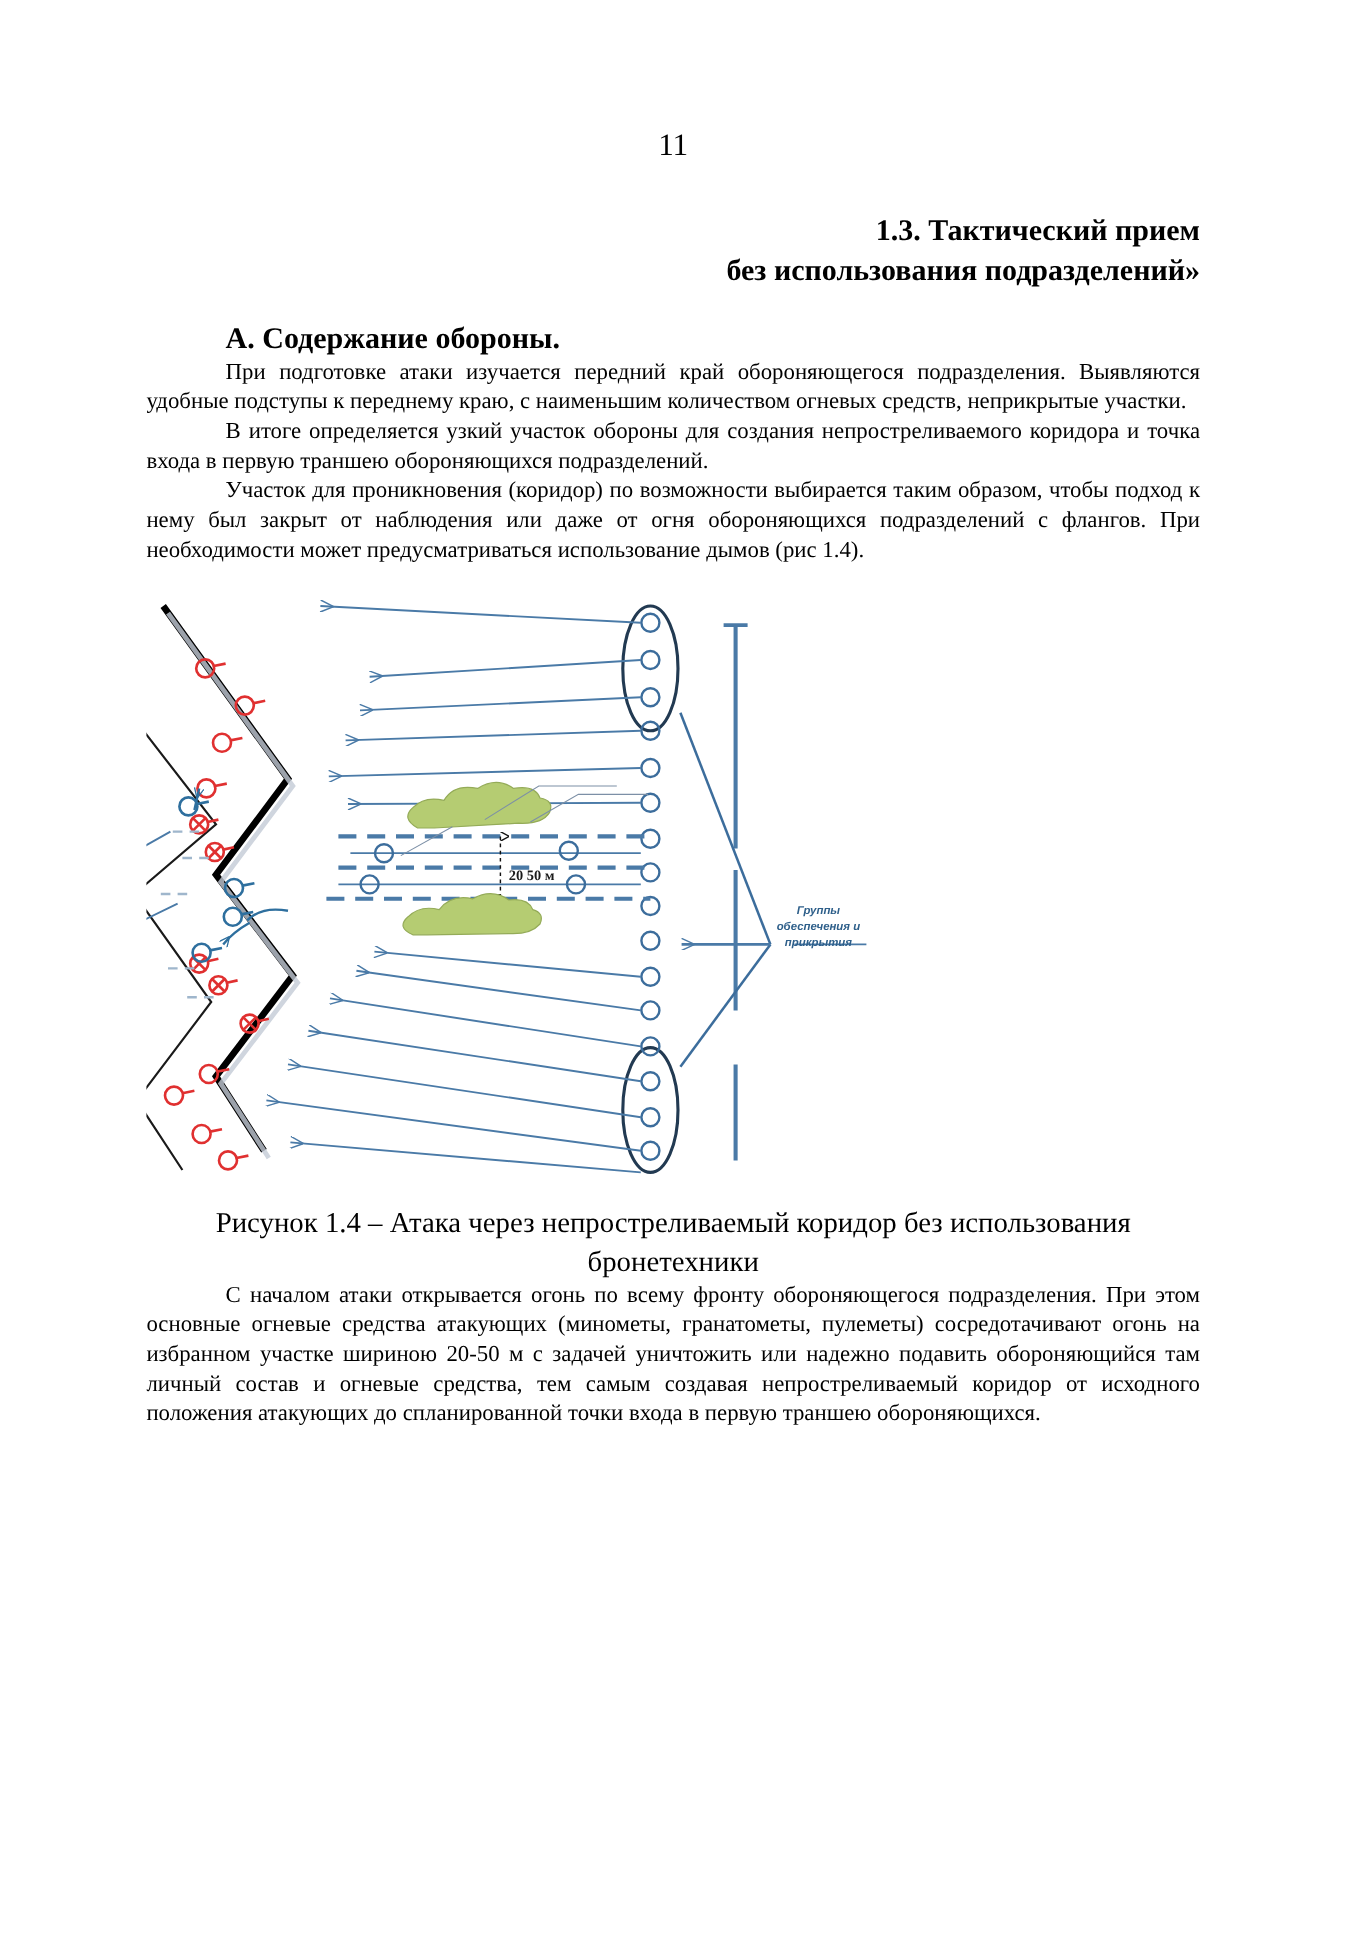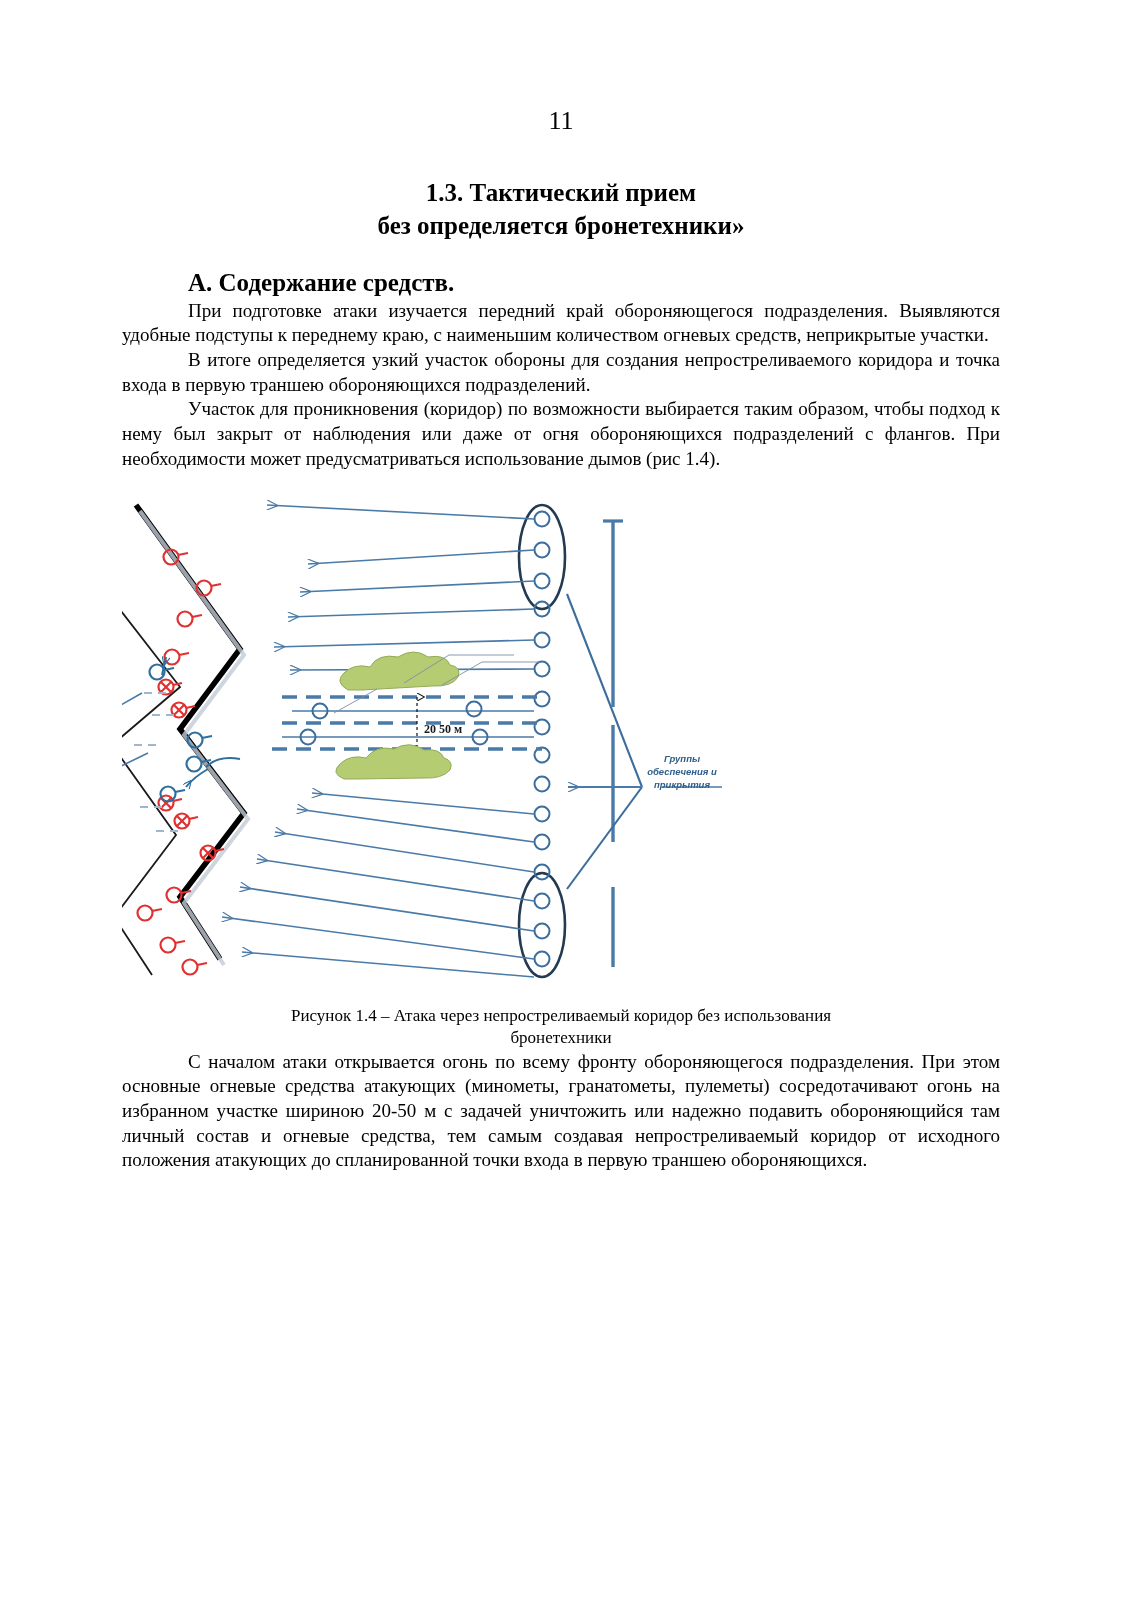--- a/index.html
+++ b/index.html
@@ -32,21 +32,21 @@
     margin-top: 108px;
     line-height: 1;
   }
   .title-block {
     text-align: center;
     font-weight: bold;
     font-size: 25px;
     line-height: 1.33;
     margin-top: 42px;
   }
-  .title-line { display: block; }
+  .title-line { display: block; text-align: right; }
   .section-head {
     font-weight: bold;
     font-size: 25px;
     margin-top: 24px;
     text-indent: 66px;
     line-height: 1.28;
   }
   p.body {
     font-size: 19px;
     line-height: 1.3;
@@ -59,21 +59,21 @@
 
   
   .figure-wrap {
     position: relative;
     width: 878px;
     height: 500px;
     margin-top: 26px;
   }
   .figure-caption {
     text-align: center;
-    font-size: 17px;
+    font-size: 24px;
     line-height: 1.3;
     margin-top: 8px;
   }
   .after-figure { margin-top: 44px; }
 
   svg.diagram { display: block; }
 
   .lbl {
     font-family: "Liberation Sans", "DejaVu Sans", sans-serif;
     font-style: italic;
@@ -91,24 +91,24 @@
 </head>
 <body>
 
 <div id="page">
   <div class="content">
 
     <div class="page-number">11</div>
 
     <div class="title-block">
       <span class="title-line">1.3. Тактический прием</span>
-      <span class="title-line">без определяется бронетехники»</span>
+      <span class="title-line">без использования подразделений»</span>
     </div>
 
-    <div class="section-head">А. Содержание средств.</div>
+    <div class="section-head">А. Содержание обороны.</div>
 
     <p class="body">При подготовке атаки изучается передний край обороняющегося подразделения. Выявляются удобные подступы к переднему краю, с наименьшим количеством огневых средств, неприкрытые участки.</p>
     <p class="body">В итоге определяется узкий участок обороны для создания непростреливаемого коридора и точка входа в первую траншею обороняющихся подразделений.</p>
     <p class="body">Участок для проникновения (коридор) по возможности выбирается таким образом, чтобы подход к нему был закрыт от наблюдения или даже от огня обороняющихся подразделений с флангов. При необходимости может предусматриваться использование дымов  (рис 1.4).</p>
 
     <div class="figure-wrap">
       <svg class="diagram" width="878" height="500" viewBox="0 0 878 500">
 
         <defs>
           <marker id="arrL" markerWidth="12" markerHeight="10" refX="11" refY="5" orient="auto" markerUnits="userSpaceOnUse">

